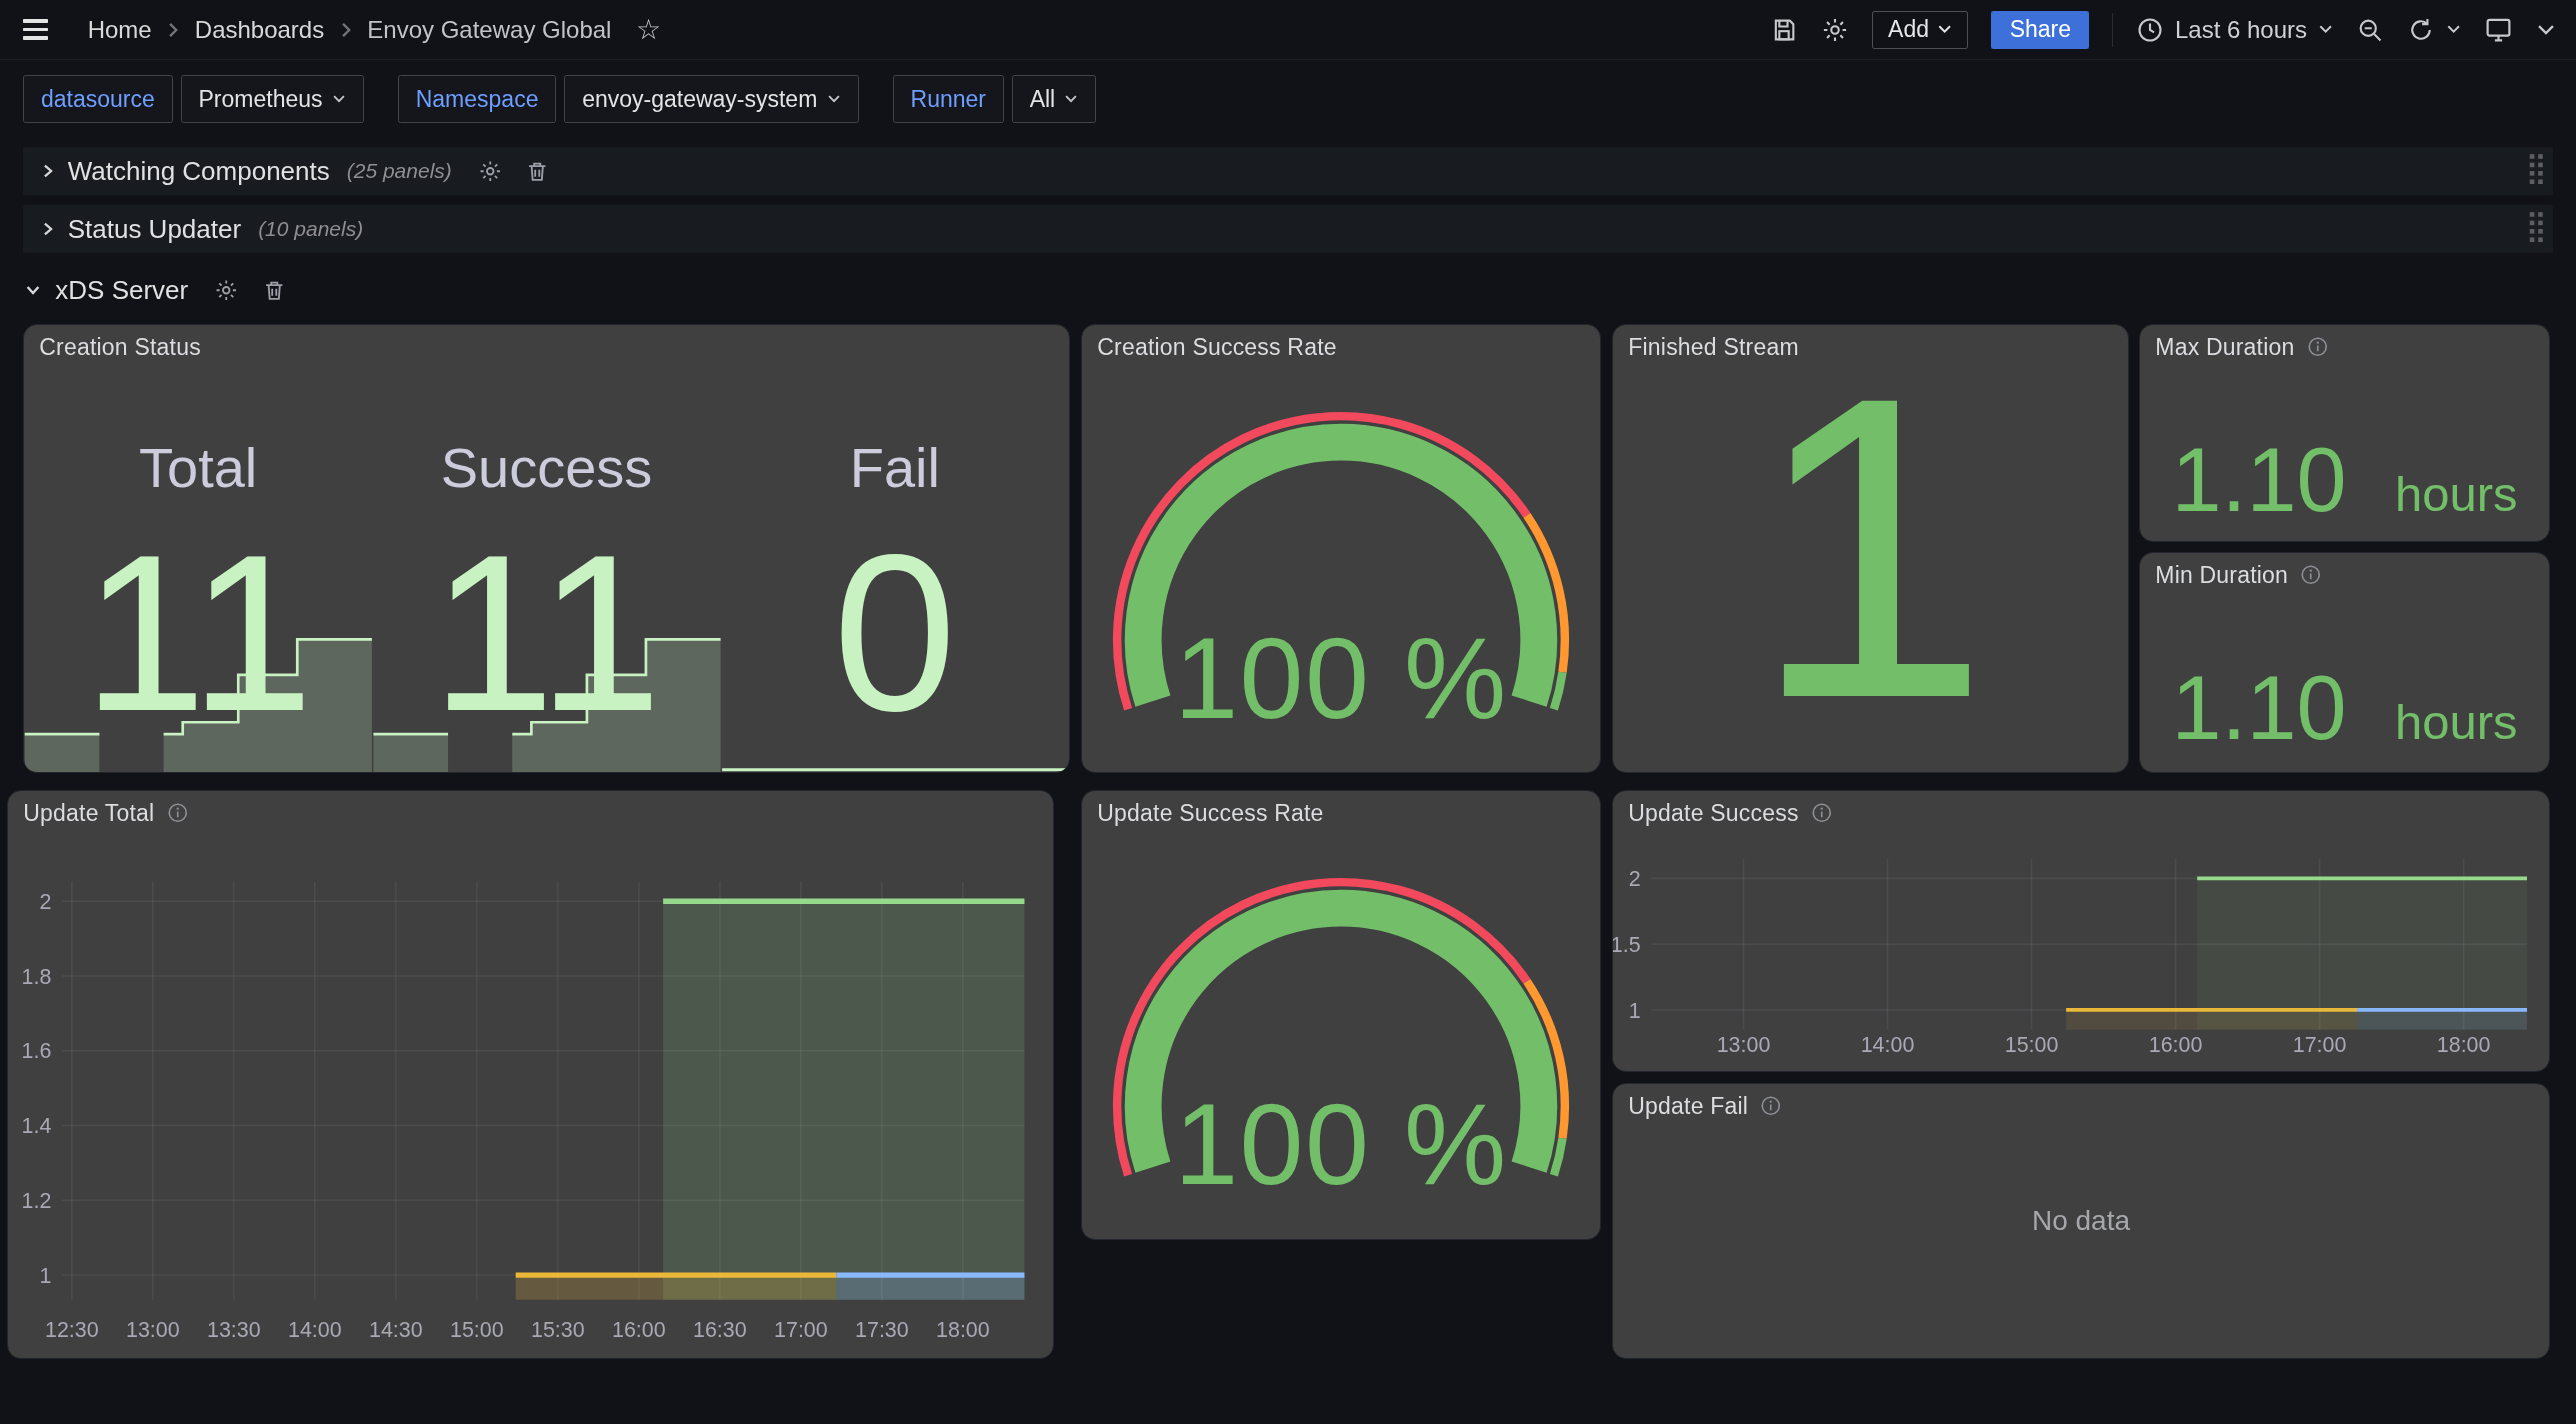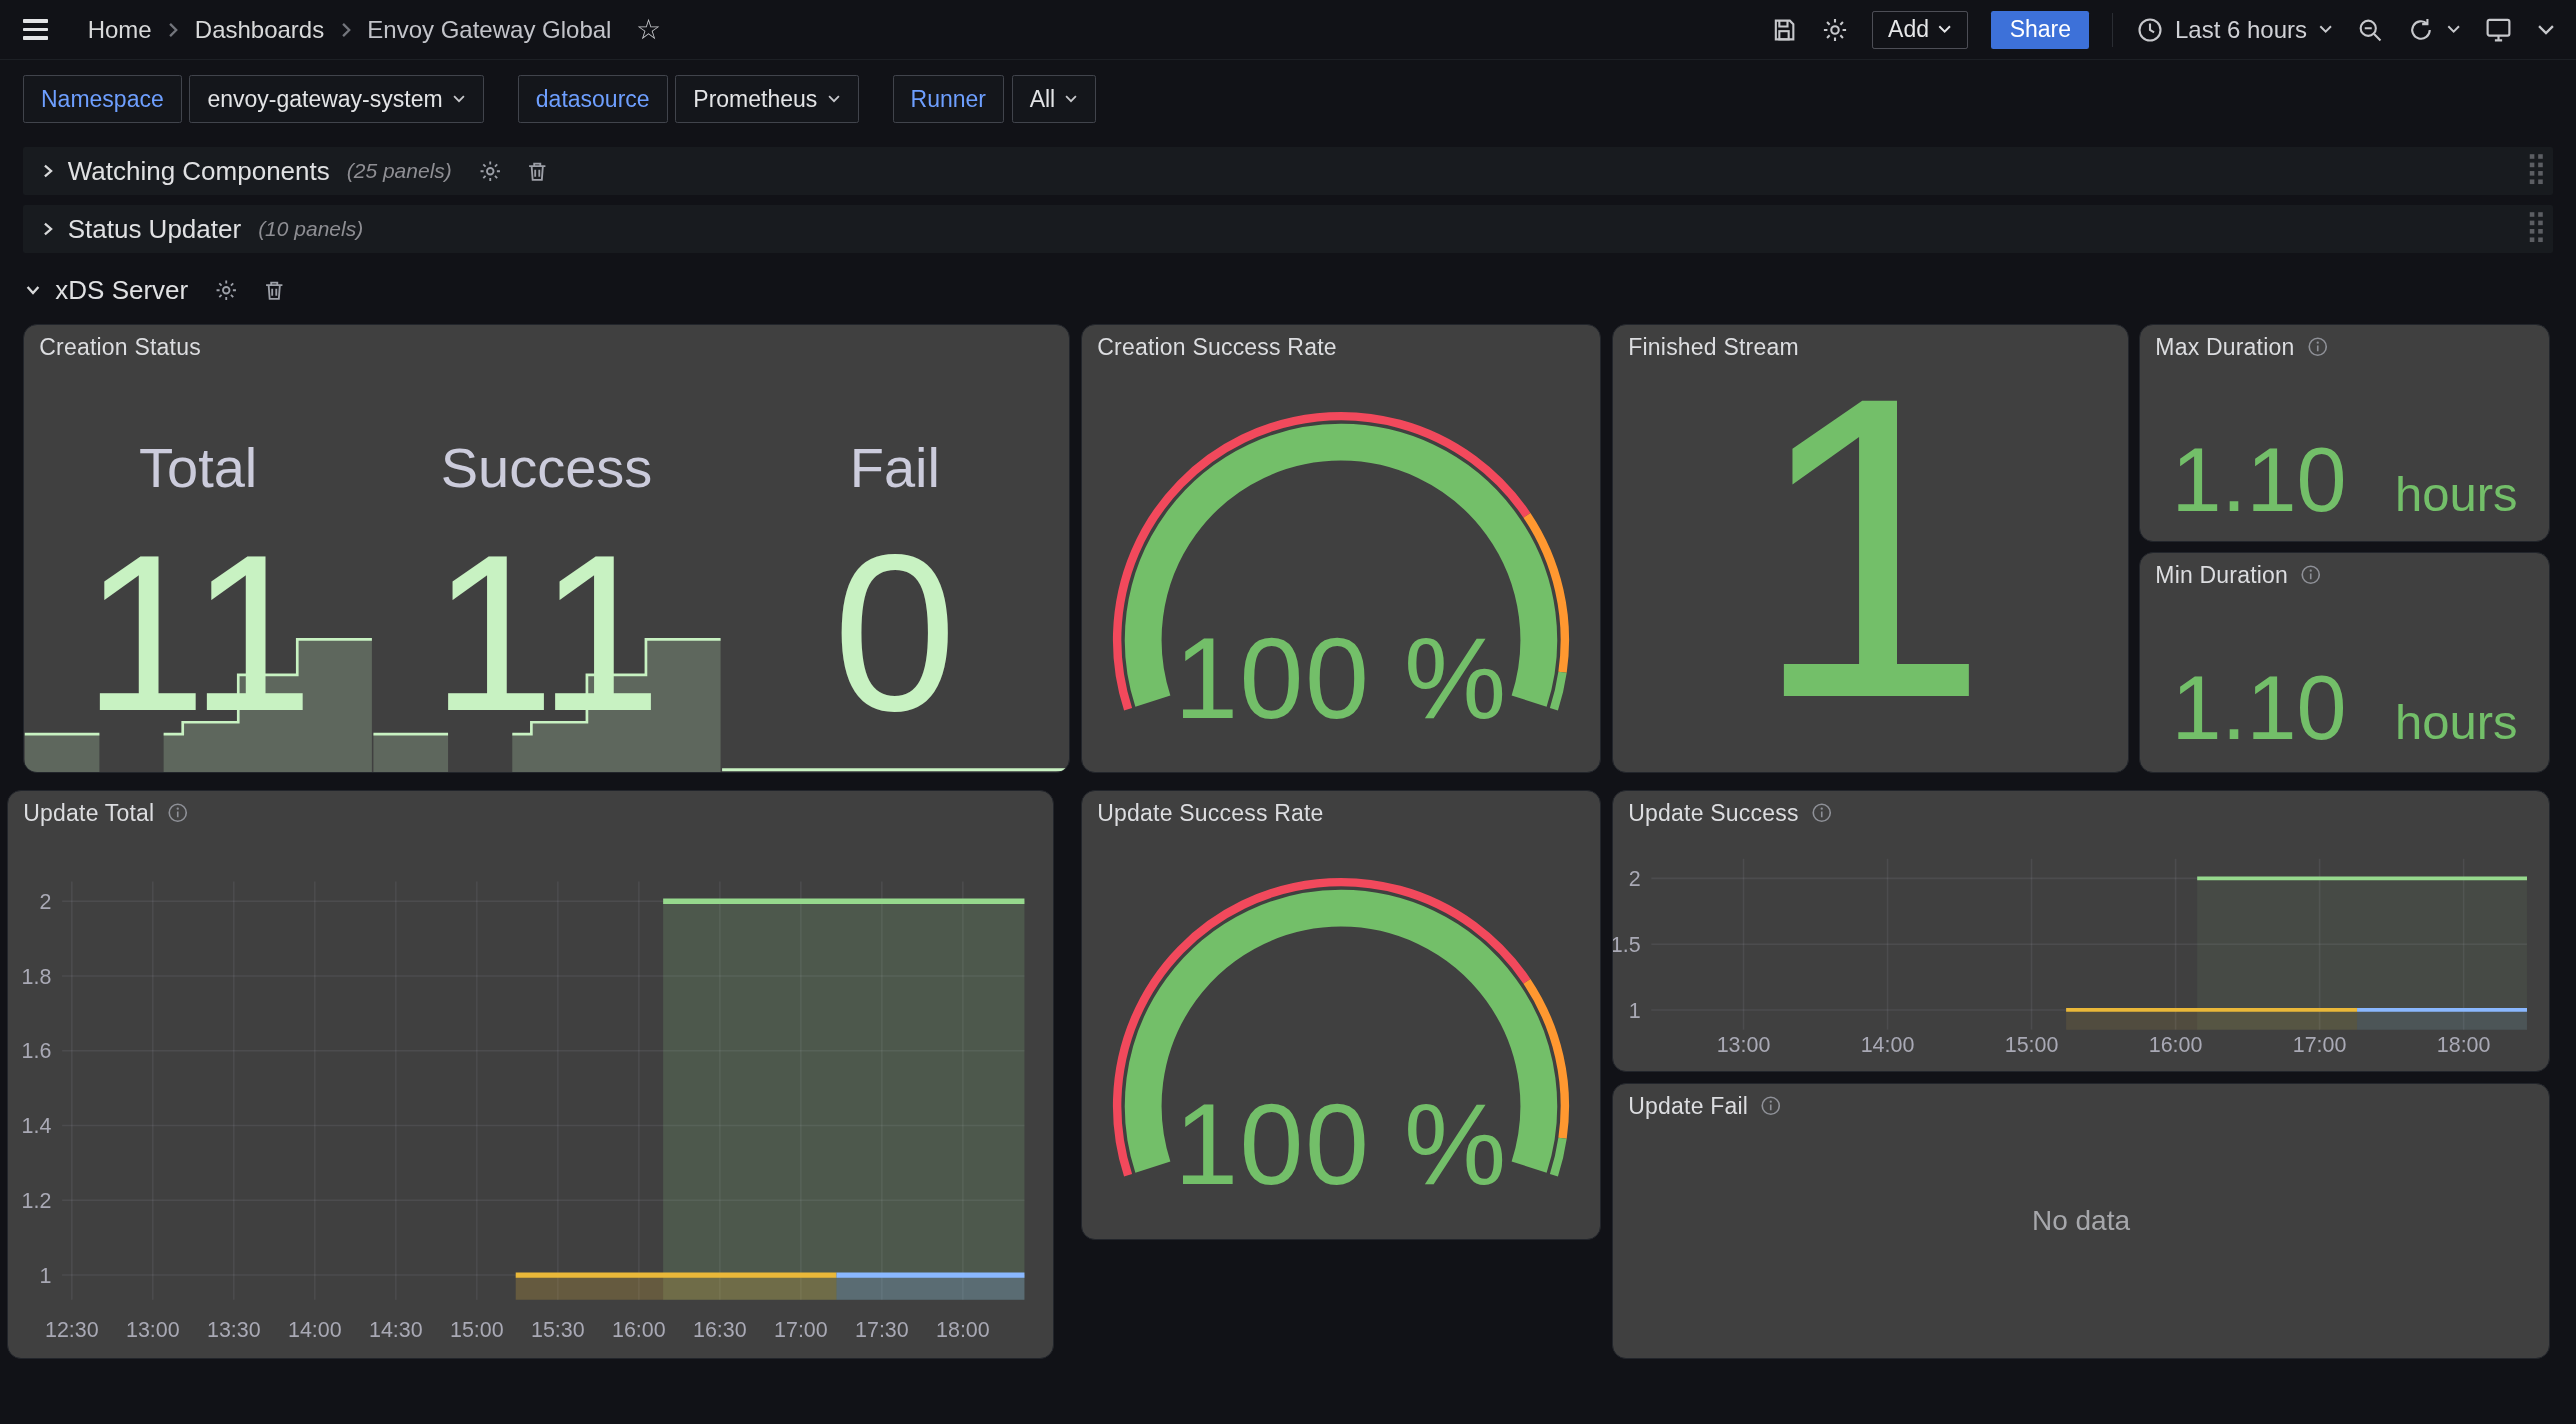--- a/index.html
+++ b/index.html
@@ -167,35 +167,35 @@
         <svg width="20" height="14" viewBox="0 0 26 18">
             <path d="M4 4 l9 9 l9 -9" fill="none" stroke="#C7C8CC" stroke-width="3"></path>
           </svg>
       </div>
     </div>
   </div>
 
   <div class="varbar">
     <div class="vargroup">
       <div class="varbox">
+        <span class="lbl">datasource</span>
+      </div>
+      <div class="varbox">
+        <span class="val">Prometheus</span>
+        <svg width="14" height="10" viewBox="0 0 20 14">
+            <path d="M3 3 l7 7 l7 -7" fill="none" stroke="#C7C8CC" stroke-width="2.6"></path>
+          </svg>
+      </div>
+    </div>
+    <div class="vargroup">
+      <div class="varbox">
         <span class="lbl">Namespace</span>
       </div>
       <div class="varbox">
         <span class="val">envoy-gateway-system</span>
-        <svg width="14" height="10" viewBox="0 0 20 14">
-            <path d="M3 3 l7 7 l7 -7" fill="none" stroke="#C7C8CC" stroke-width="2.6"></path>
-          </svg>
-      </div>
-    </div>
-    <div class="vargroup">
-      <div class="varbox">
-        <span class="lbl">datasource</span>
-      </div>
-      <div class="varbox">
-        <span class="val">Prometheus</span>
         <svg width="14" height="10" viewBox="0 0 20 14">
             <path d="M3 3 l7 7 l7 -7" fill="none" stroke="#C7C8CC" stroke-width="2.6"></path>
           </svg>
       </div>
     </div>
     <div class="vargroup">
       <div class="varbox">
         <span class="lbl">Runner</span>
       </div>
       <div class="varbox">

